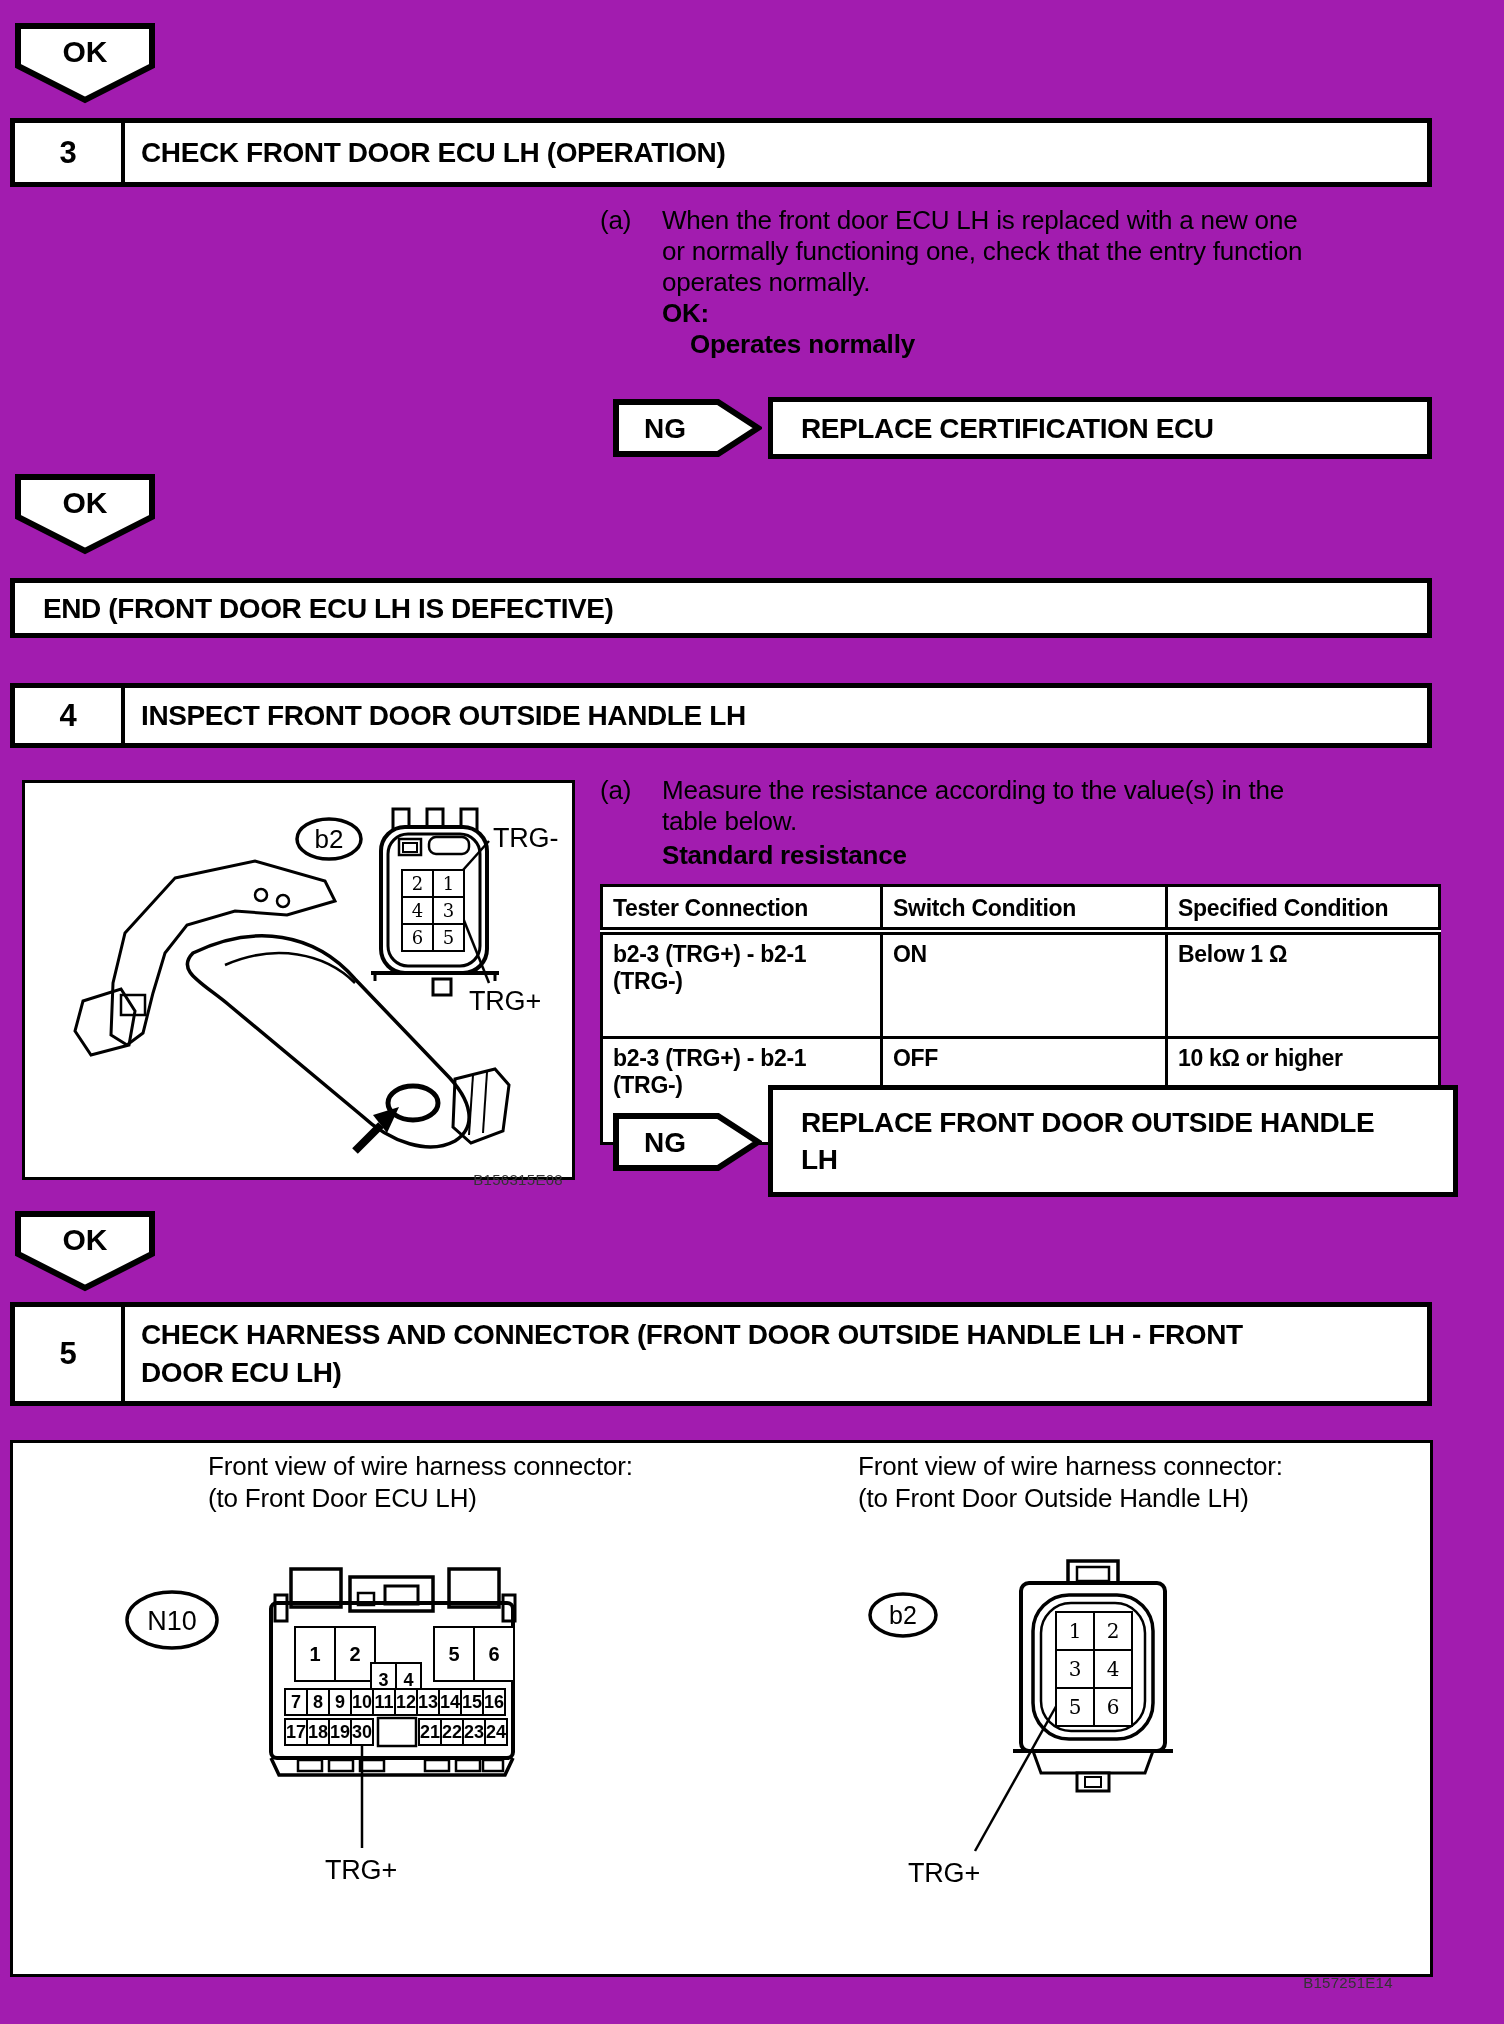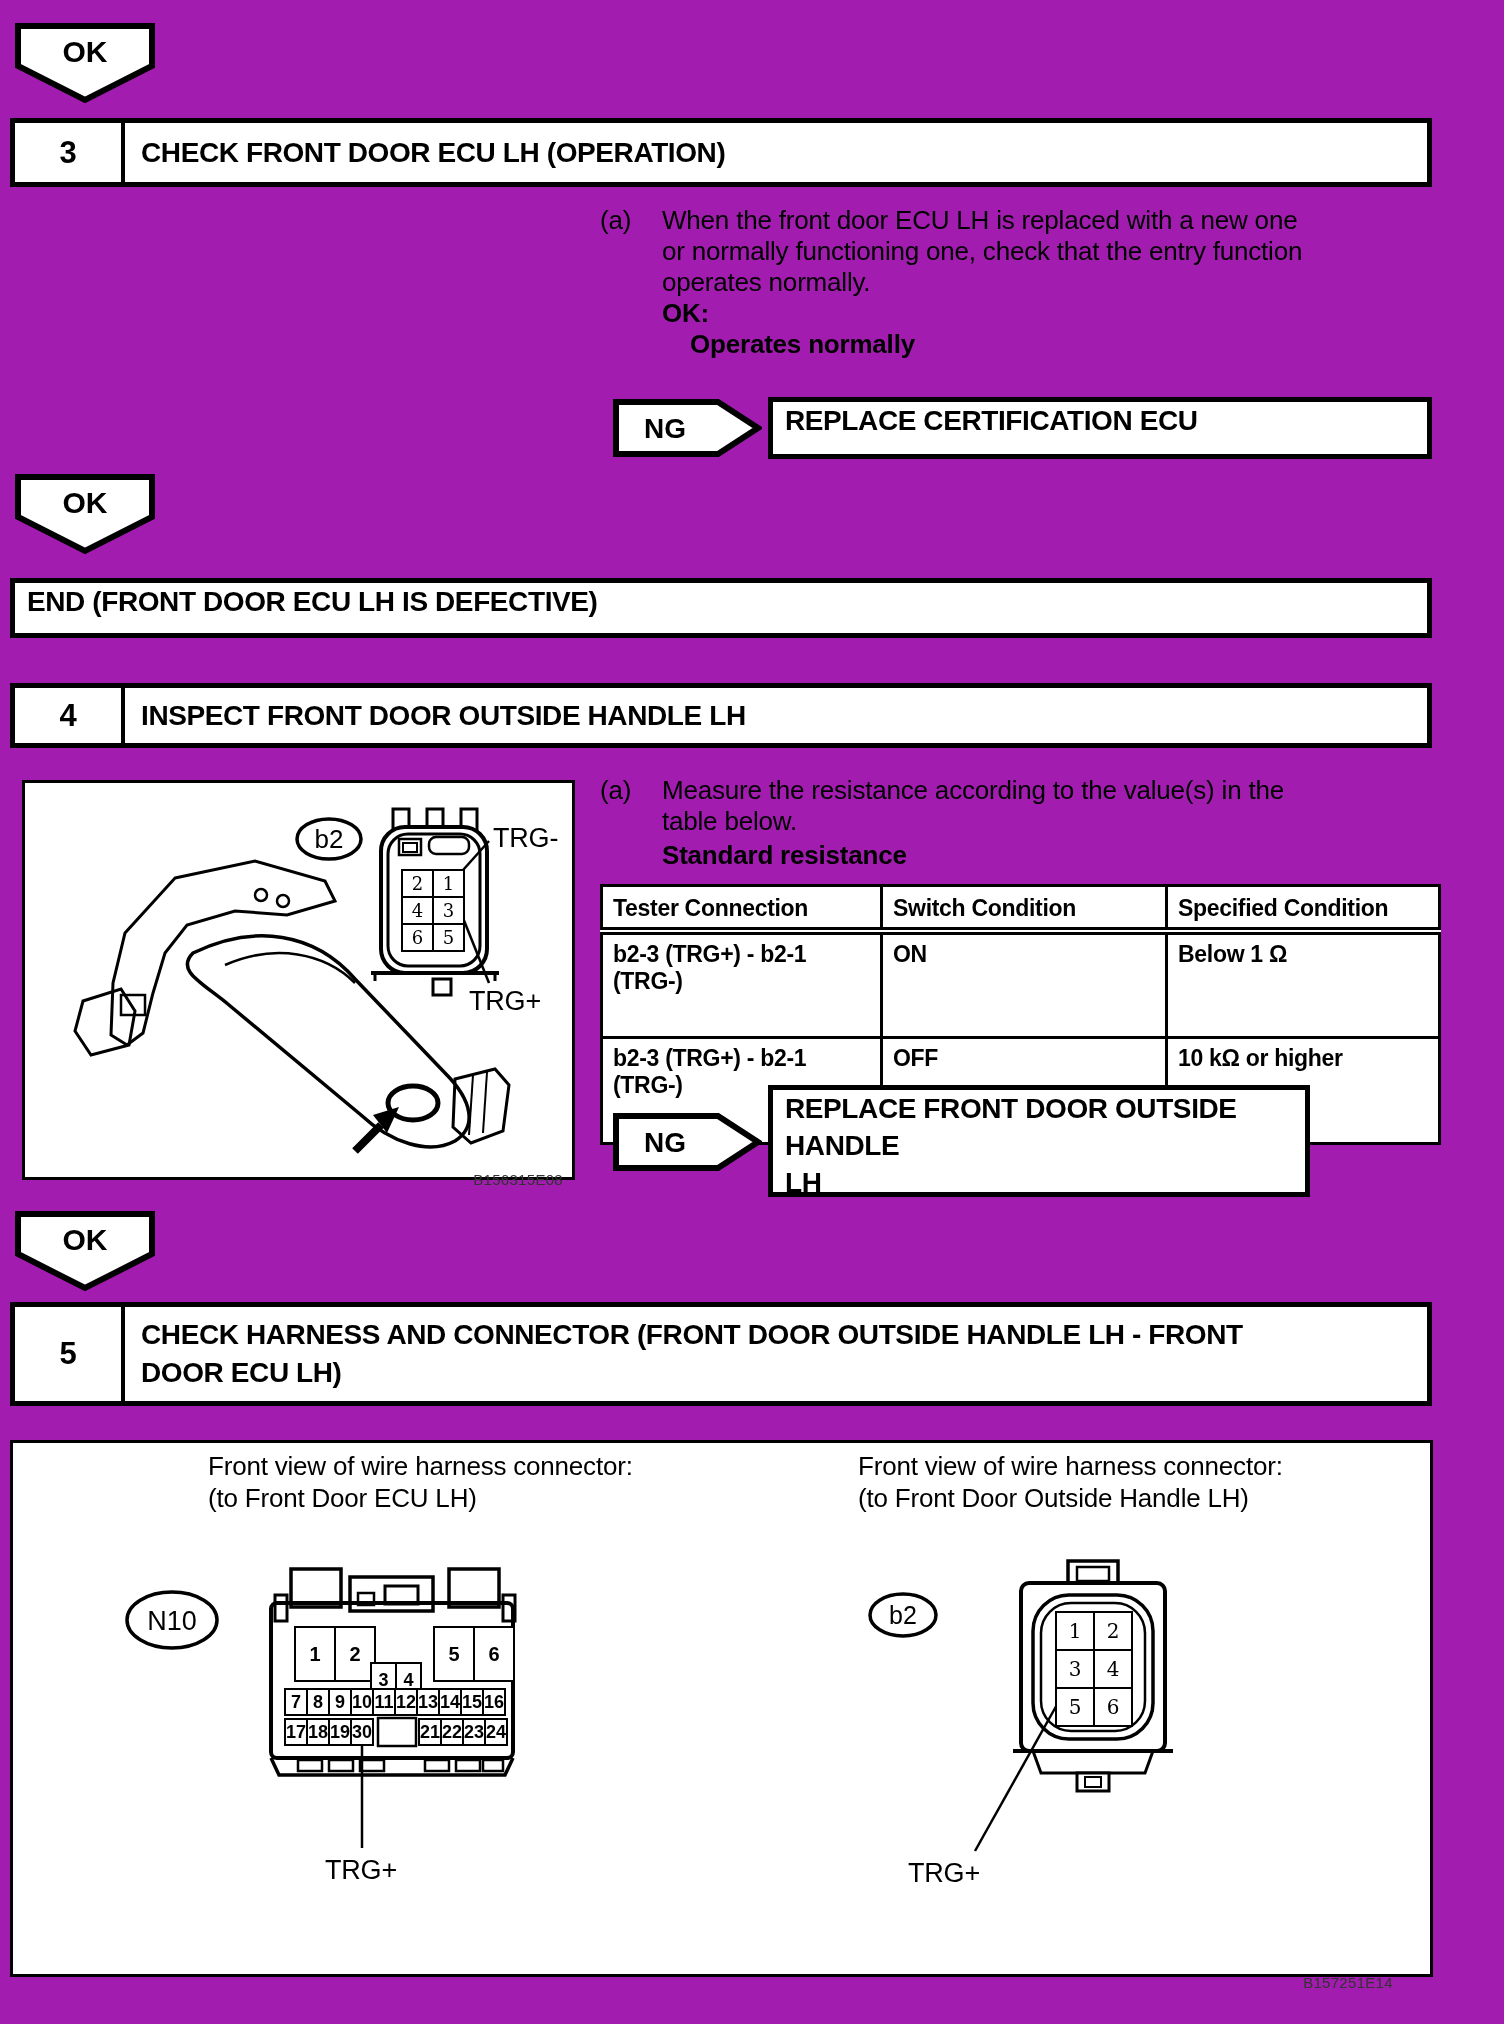--- a/index.html
+++ b/index.html
@@ -9,21 +9,21 @@
   .txt { white-space:nowrap; font-size:26px; letter-spacing:-0.2px; }
   .b { font-weight:bold; }
   
   .hdr { display:flex; border:5px solid #000; background:#fff; box-sizing:border-box; }
   .hdr-num { width:106px; border-right:4px solid #000; display:flex; align-items:center;
              justify-content:center; font-weight:bold; font-size:31px; }
   .hdr-title { flex:1; display:flex; flex-direction:column; justify-content:center;
                padding-left:16px; font-weight:bold; font-size:28px; letter-spacing:-0.4px; line-height:38px; }
   
   .flowbox { border:5px solid #000; background:#fff; box-sizing:border-box; display:flex;
-             flex-direction:column; justify-content:flex-start; padding-left:12px;
+             flex-direction:column; justify-content:center; padding-left:28px;
              font-weight:bold; font-size:28px; letter-spacing:-0.4px; line-height:37px; }
   
   .figbox { border:3px solid #000; background:#fff; box-sizing:border-box; }
   
   table.spec { border-collapse:collapse; table-layout:fixed; background:#fff; }
   table.spec th, table.spec td { border:3px solid #000; font-weight:bold; font-size:23px;
         text-align:left; vertical-align:top; padding:6px 10px 4px 10px; letter-spacing:-0.3px; line-height:27px; }
   table.spec th { border-bottom:8px double #000; height:30px; vertical-align:middle; }
   
   .pins { position:absolute; display:grid; background:#000; padding:2px; gap:2px; }
@@ -166,21 +166,21 @@
       <td>OFF</td>
       <td>10 kΩ or higher</td>
     </tr>
   </tbody>
     </table>
 
   <svg class="abs" style="left:612px;top:1112px" width="150" height="60">
     <polygon points="4,4 106,4 146,30 106,56 4,56" fill="#fff" stroke="#000" stroke-width="6"></polygon>
     <text x="53" y="40" text-anchor="middle" font-size="28" font-weight="bold">NG</text>
   </svg>
-  <div class="flowbox abs" style="left:768px;top:1085px;width:542px;height:112px">
+  <div class="flowbox abs" style="left:768px;top:1085px;width:690px;height:112px">
     <span>REPLACE FRONT DOOR OUTSIDE HANDLE</span>
     <span>LH</span>
   </div>
 
   <svg class="abs" style="left:14px;top:1210px" width="142" height="82">
     <polygon points="4,4 138,4 138,44 71,78 4,44" fill="#fff" stroke="#000" stroke-width="6"></polygon>
     <text x="71" y="40" text-anchor="middle" font-size="30" font-weight="bold">OK</text>
   </svg>
 
   <div class="hdr abs" style="left:10px;top:1302px;width:1422px;height:104px">

